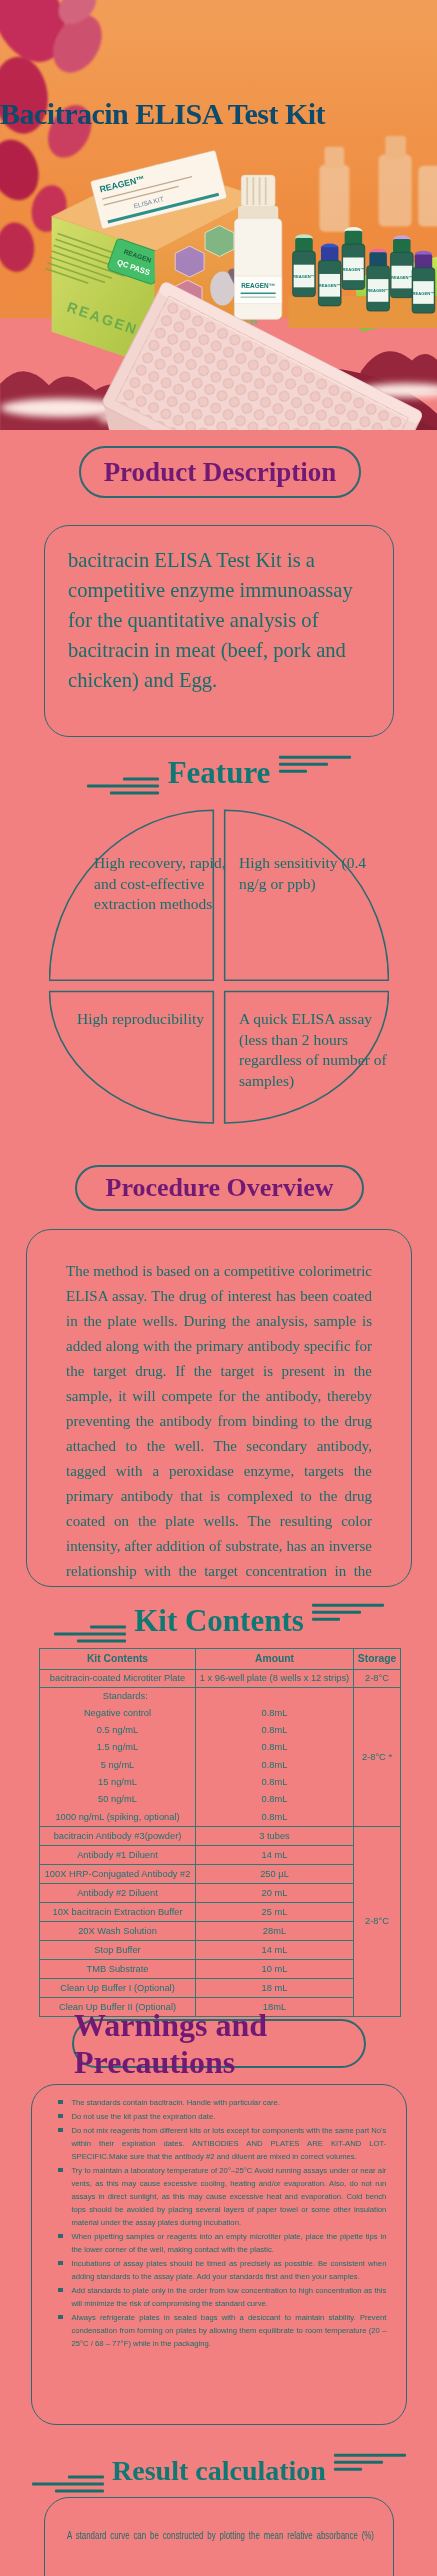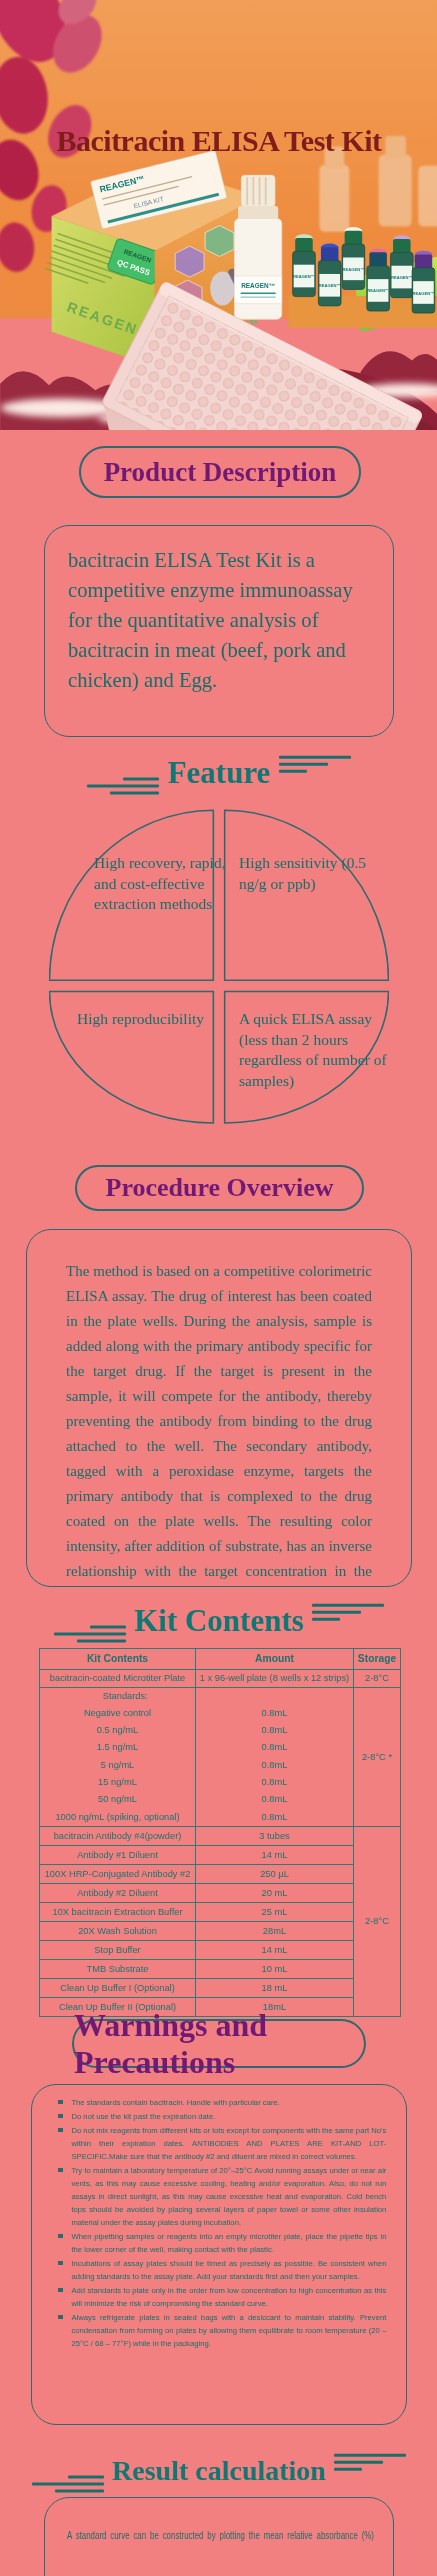--- a/index.html
+++ b/index.html
@@ -6,22 +6,22 @@
   body{background:#888;}
   .page{
     position:relative;width:438px;height:3166px;margin:0 auto;
     background:#f28080;overflow:hidden;
     font-family:"Liberation Serif",serif;
   }
   
   .hero{position:absolute;top:0;left:0;width:438px;height:430px;}
   .hero-art{position:absolute;top:0;left:0;width:438px;height:430px;display:block;}
   .hero h1{
-    position:absolute;top:124px;left:0;width:100%;margin:0;text-align:center;
-    font-size:30px;font-weight:bold;color:#7f1d1d;letter-spacing:-0.5px;
+    position:absolute;top:97px;left:0;width:100%;margin:0;
+    font-size:30px;font-weight:bold;color:#0c4a6e;letter-spacing:-0.5px;
   }
   
   .pill{
     position:absolute;box-sizing:border-box;border:2.1px solid #2a6a70;border-radius:36px;
     display:flex;align-items:center;justify-content:center;
   }
   .pill h2{margin:0;font-weight:bold;color:#701a75;}
   #pd-pill{left:79px;top:446px;width:282px;height:52px;}
   #pd-pill h2{font-size:27px;}
   #po-pill{left:75px;top:1165px;width:289px;height:46px;text-align:center;}
@@ -290,21 +290,21 @@
       </span>
   </div>
   <div id="feature-graphic">
     <svg width="340" height="330" viewBox="0 0 660 640">
       <path d="M 319 4 A 318 330 0 0 0 1 334 L 319 334 Z" fill="none" stroke="#2a6a70" stroke-width="3"></path>
       <path d="M 341 4 A 318 330 0 0 1 659 334 L 341 334 Z" fill="none" stroke="#2a6a70" stroke-width="3"></path>
       <path d="M 1 356 A 318 255 0 0 0 319 611 L 319 356 Z" fill="none" stroke="#2a6a70" stroke-width="3"></path>
       <path d="M 341 611 A 318 255 0 0 0 659 356 L 341 356 Z" fill="none" stroke="#2a6a70" stroke-width="3"></path>
     </svg>
     <div class="quad-text" id="quad-tl">High recovery, rapid, and cost-effective extraction methods</div>
-    <div class="quad-text" id="quad-tr">High sensitivity (0.5 ng/g or ppb)</div>
+    <div class="quad-text" id="quad-tr">High sensitivity (0.4 ng/g or ppb)</div>
     <div class="quad-text" id="quad-bl">High reproducibility</div>
     <div class="quad-text" id="quad-br">A quick ELISA assay (less than 2 hours regardless of number of samples)</div>
   </div>
 
   <section class="pill" id="po-pill">
     <h2>Procedure Overview</h2>
   </section>
   <section class="cbox" id="po-box">
     <p>The method is based on a competitive colorimetric ELISA assay. The drug of interest has been coated in the plate wells. During the analysis, sample is added along with the primary antibody specific for the target drug. If the target is present in the sample, it will compete for the antibody, thereby preventing the antibody from binding to the drug attached to the well. The secondary antibody, tagged with a peroxidase enzyme, targets the primary antibody that is complexed to the drug coated on the plate wells. The resulting color intensity, after addition of substrate, has an inverse relationship with the target concentration in the sample.</p>
   </section>
@@ -357,21 +357,21 @@
         <div>0.8mL</div>
         <div>0.8mL</div>
         <div>0.8mL</div>
         <div>0.8mL</div>
         <div>0.8mL</div>
         <div>0.8mL</div>
       </td>
       <td class="storage-cell">2-8°C *</td>
     </tr>
     <tr class="row-reagent">
-      <td>bacitracin Antibody #4(powder)</td>
+      <td>bacitracin Antibody #3(powder)</td>
       <td class="amt">3 tubes</td>
       <td class="storage-cell" rowspan="10">2-8°C</td>
     </tr>
     <tr class="row-reagent">
       <td>Antibody #1 Diluent</td>
       <td class="amt">14 mL</td>
     </tr>
     <tr class="row-reagent">
       <td>100X HRP-Conjugated Antibody #2</td>
       <td class="amt">250 µL</td>

